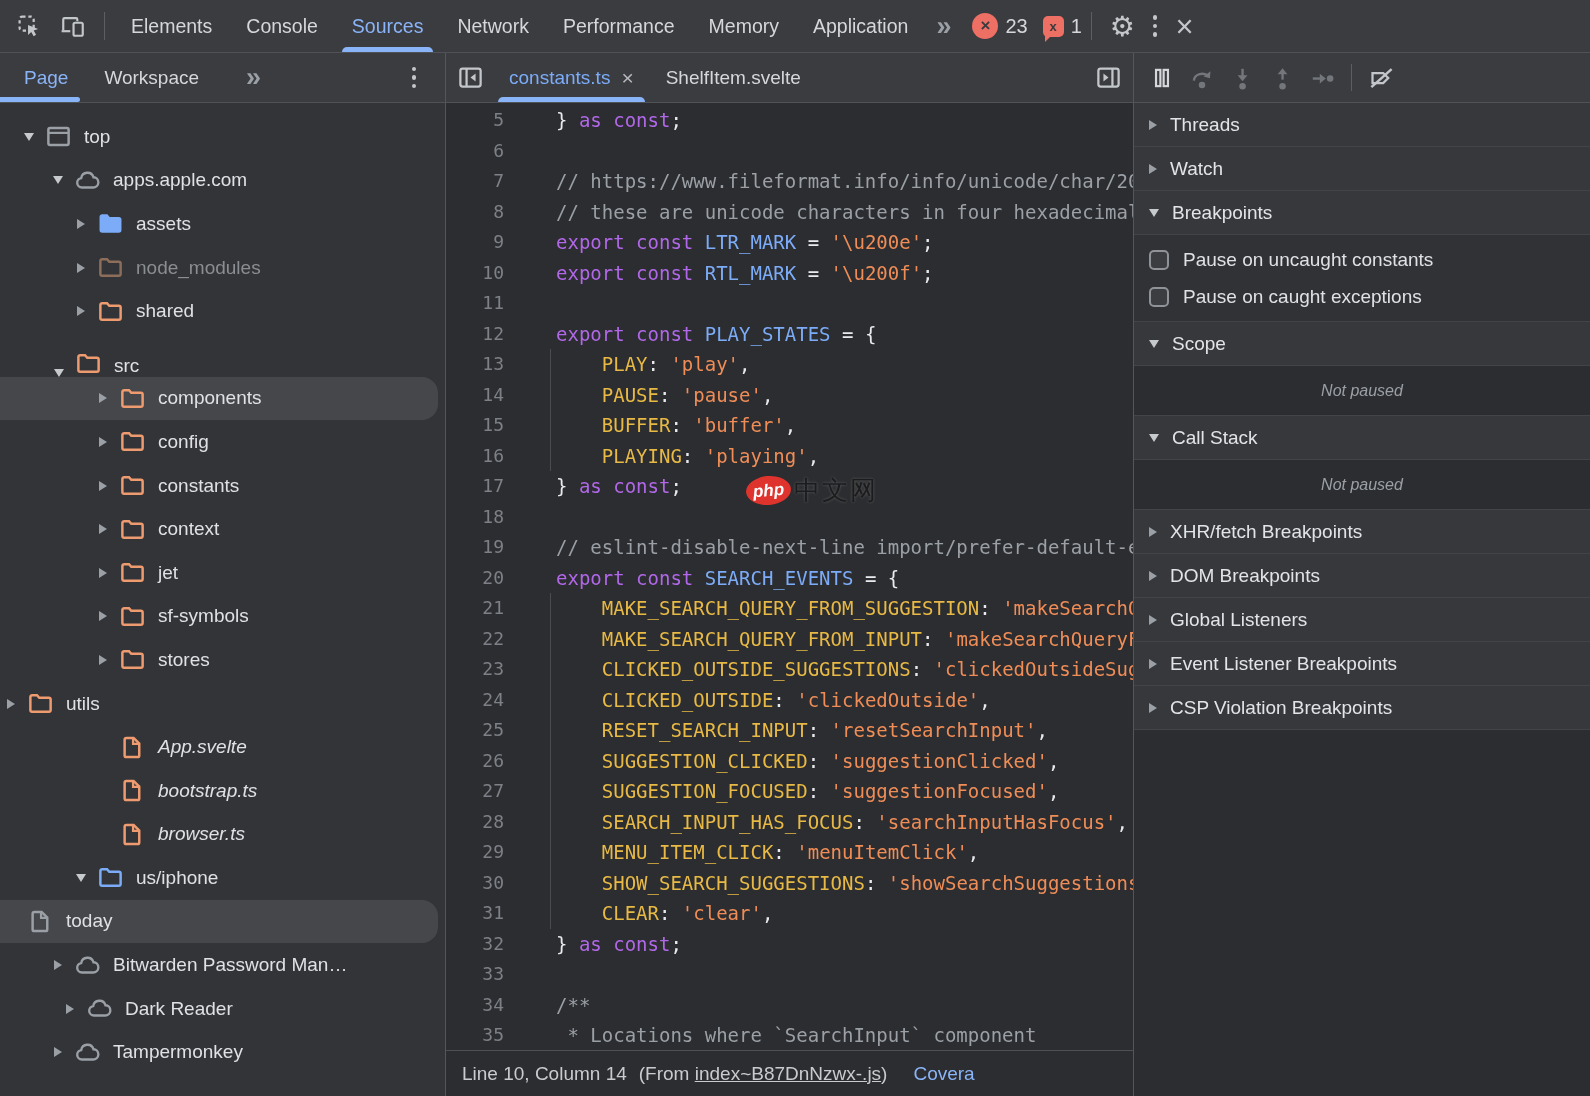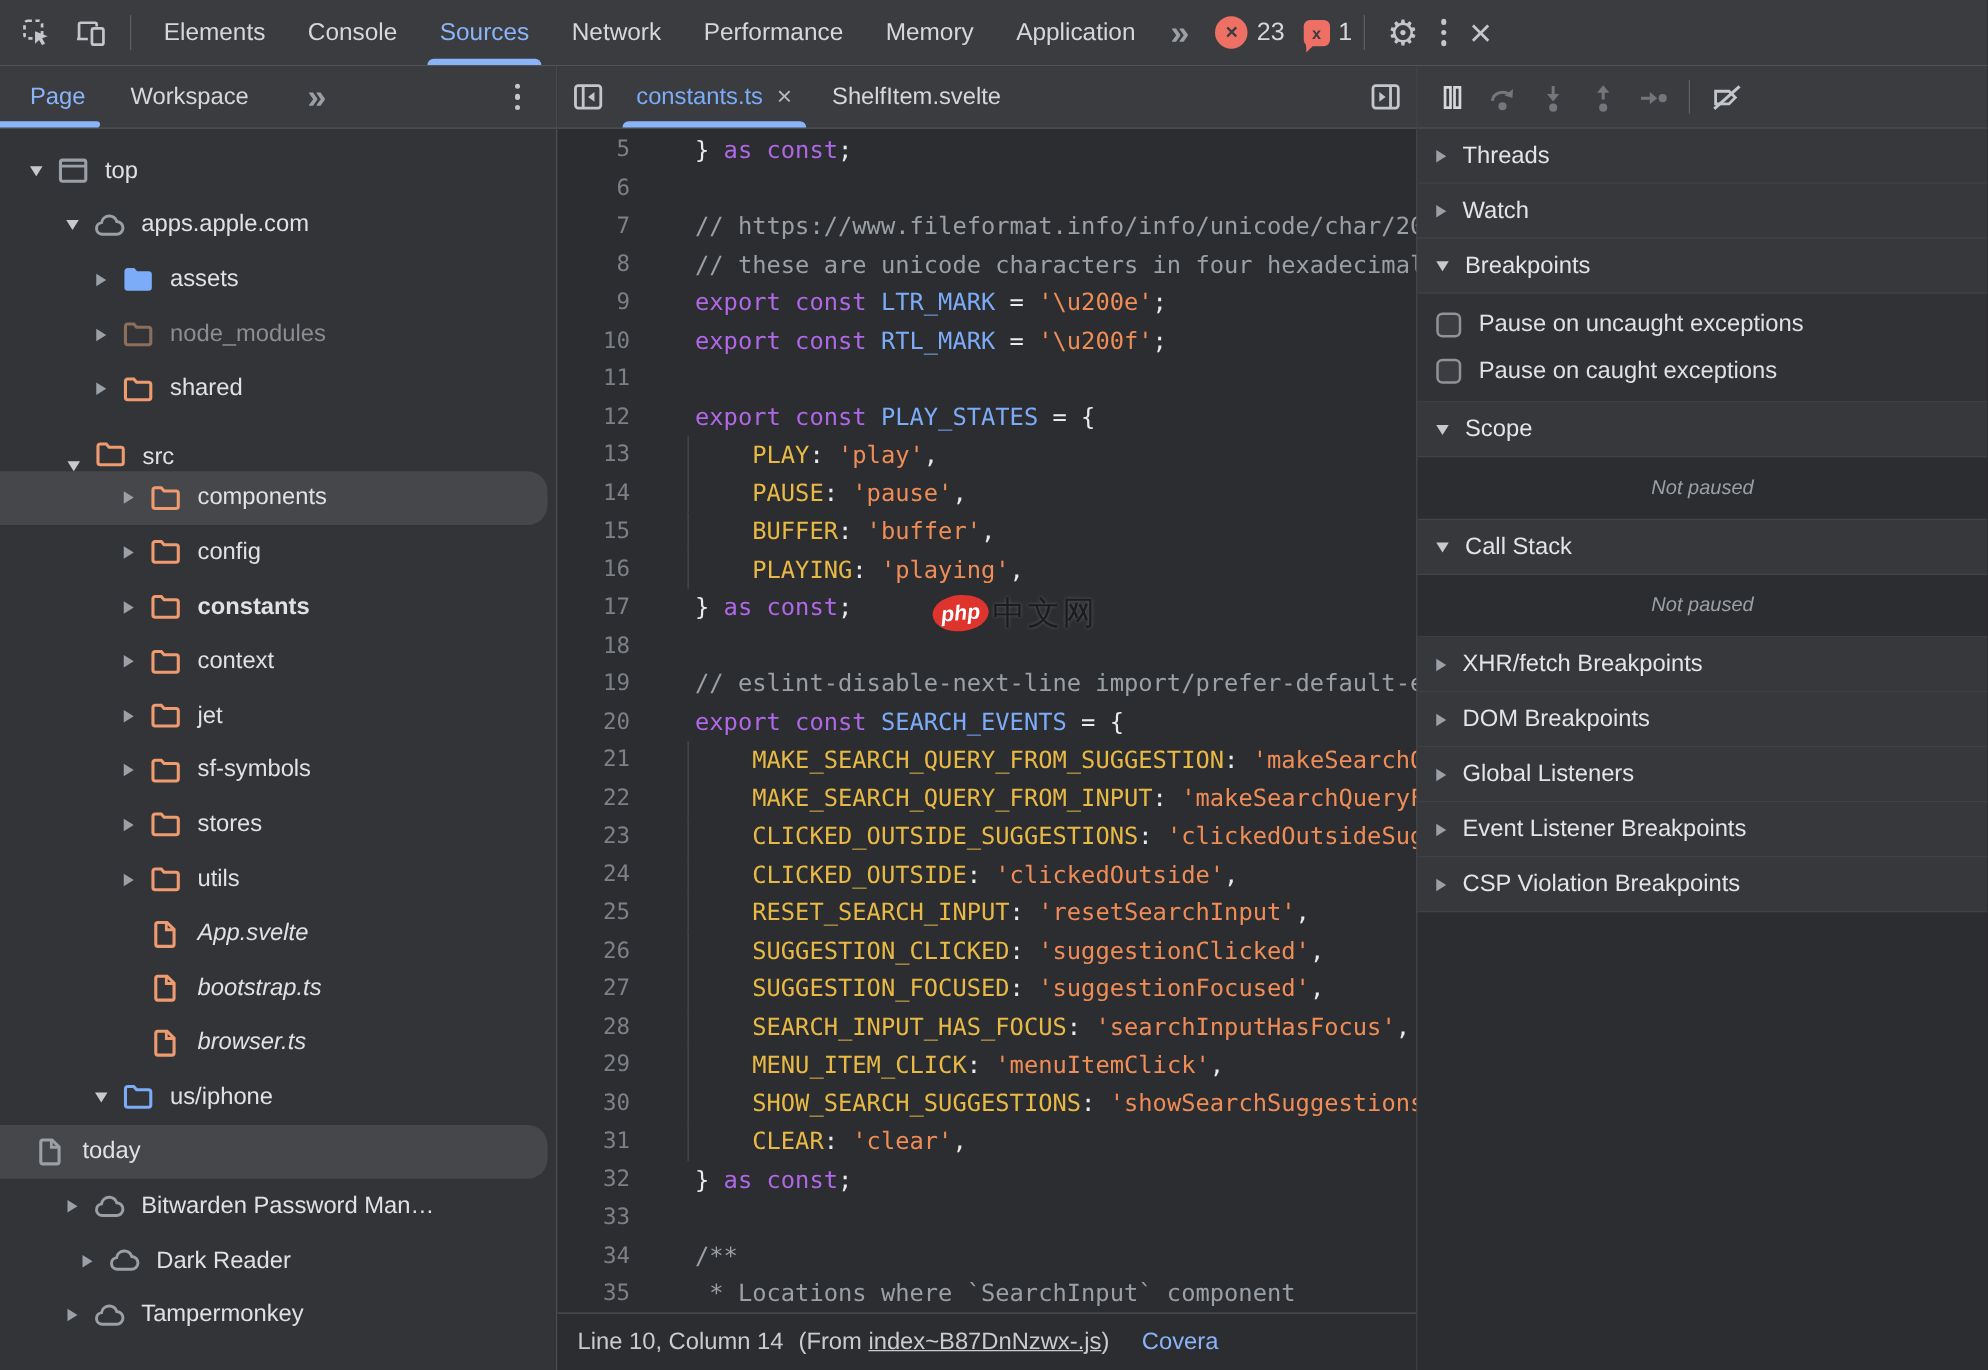--- a/index.html
+++ b/index.html
@@ -246,21 +246,21 @@
             <span class="caret">
               <span class="tri-r"></span>
             </span>
             <span class="t-icon c-orange">
               <svg viewBox="0 0 24 24">
                 <path d="M3 8 V6.2 a1.6 1.6 0 0 1 1.6-1.6 h4.3 l2 2.3 h8.5 a1.6 1.6 0 0 1 1.6 1.6 v9.3 a1.6 1.6 0 0 1 -1.6 1.6 H4.6 a1.6 1.6 0 0 1 -1.6-1.6 Z" fill="none" stroke="currentColor" stroke-width="2.2"></path>
               </svg>
             </span>
             <span class="t-label">config</span>
           </div>
-          <div class="tree-row" style="padding-left: 92px; font-weight: bold;">
+          <div class="tree-row" style="padding-left: 92px;">
             <span class="caret">
               <span class="tri-r"></span>
             </span>
             <span class="t-icon c-orange">
               <svg viewBox="0 0 24 24">
                 <path d="M3 8 V6.2 a1.6 1.6 0 0 1 1.6-1.6 h4.3 l2 2.3 h8.5 a1.6 1.6 0 0 1 1.6 1.6 v9.3 a1.6 1.6 0 0 1 -1.6 1.6 H4.6 a1.6 1.6 0 0 1 -1.6-1.6 Z" fill="none" stroke="currentColor" stroke-width="2.2"></path>
               </svg>
             </span>
             <span class="t-label">constants</span>
           </div>
@@ -301,21 +301,21 @@
             <span class="caret">
               <span class="tri-r"></span>
             </span>
             <span class="t-icon c-orange">
               <svg viewBox="0 0 24 24">
                 <path d="M3 8 V6.2 a1.6 1.6 0 0 1 1.6-1.6 h4.3 l2 2.3 h8.5 a1.6 1.6 0 0 1 1.6 1.6 v9.3 a1.6 1.6 0 0 1 -1.6 1.6 H4.6 a1.6 1.6 0 0 1 -1.6-1.6 Z" fill="none" stroke="currentColor" stroke-width="2.2"></path>
               </svg>
             </span>
             <span class="t-label">stores</span>
           </div>
-          <div class="tree-row" style="padding-left: 92px;">
+          <div class="tree-row" style="">
             <span class="caret">
               <span class="tri-r"></span>
             </span>
             <span class="t-icon c-orange">
               <svg viewBox="0 0 24 24">
                 <path d="M3 8 V6.2 a1.6 1.6 0 0 1 1.6-1.6 h4.3 l2 2.3 h8.5 a1.6 1.6 0 0 1 1.6 1.6 v9.3 a1.6 1.6 0 0 1 -1.6 1.6 H4.6 a1.6 1.6 0 0 1 -1.6-1.6 Z" fill="none" stroke="currentColor" stroke-width="2.2"></path>
               </svg>
             </span>
             <span class="t-label">utils</span>
           </div>
@@ -531,21 +531,21 @@
             <span class="tri-r"></span>
             <span>Watch</span>
           </div>
           <div class="rp-header">
             <span class="tri-d"></span>
             <span>Breakpoints</span>
           </div>
           <div class="rp-check-block">
             <div class="rp-check-row">
               <span class="rp-checkbox"></span>
-              <span>Pause on uncaught exceptions</span>
+              <span>Pause on uncaught constants</span>
             </div>
             <div class="rp-check-row">
               <span class="rp-checkbox"></span>
               <span>Pause on caught exceptions</span>
             </div>
           </div>
           <div class="rp-header">
             <span class="tri-d"></span>
             <span>Scope</span>
           </div>

